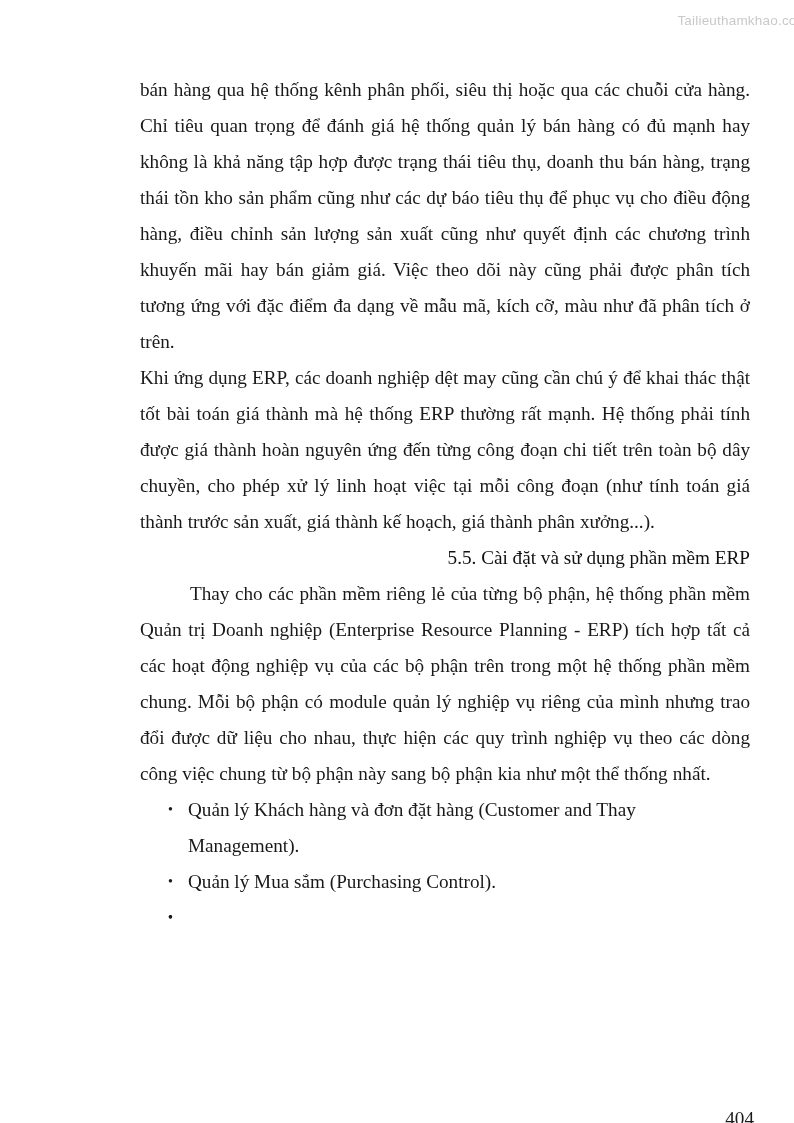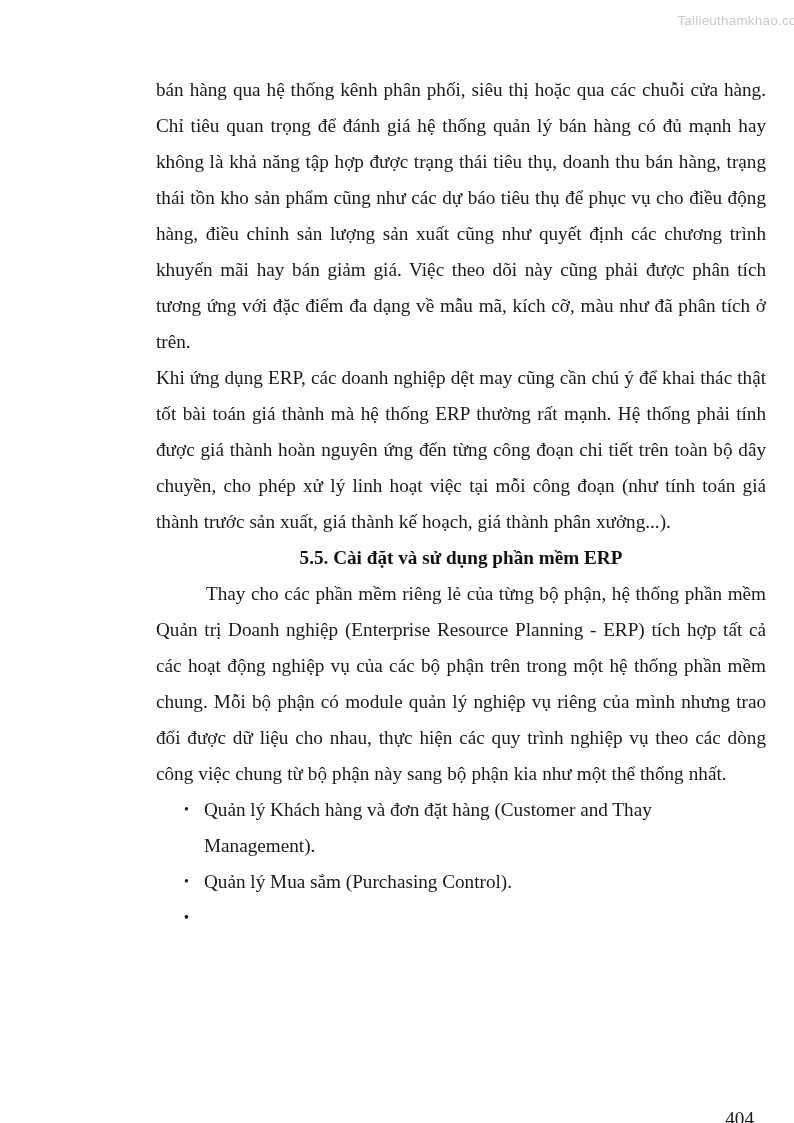--- a/index.html
+++ b/index.html
@@ -34,21 +34,21 @@
     font-size: 13.5px;
     letter-spacing: 0.2px;
     color: #c9c9c9;
     white-space: nowrap;
     user-select: none;
   }
 
   
   .content {
     position: absolute;
-    left: 124px;
+    left: 108px;
     top: 72px;
     width: 610px;
   }
 
   p.body-text {
     margin: 0;
     font-size: 19.2px;
     line-height: 36px;
     text-align: justify;
     text-justify: inter-word;
@@ -60,23 +60,23 @@
     text-indent: 50px;
   }
   p.body-text.indent-small {
     text-indent: 28px;
   }
 
   h2.section-heading {
     margin: 0;
     font-size: 19.2px;
     line-height: 36px;
-    font-weight: bold;
+    font-weight: normal;
     text-indent: 0;
-    text-align: center;
+    text-align: right;
     color: #111111;
   }
 
   
   ul.bullet-list {
     list-style: none;
     margin: 0;
     padding: 0;
   }
   ul.bullet-list > li {

